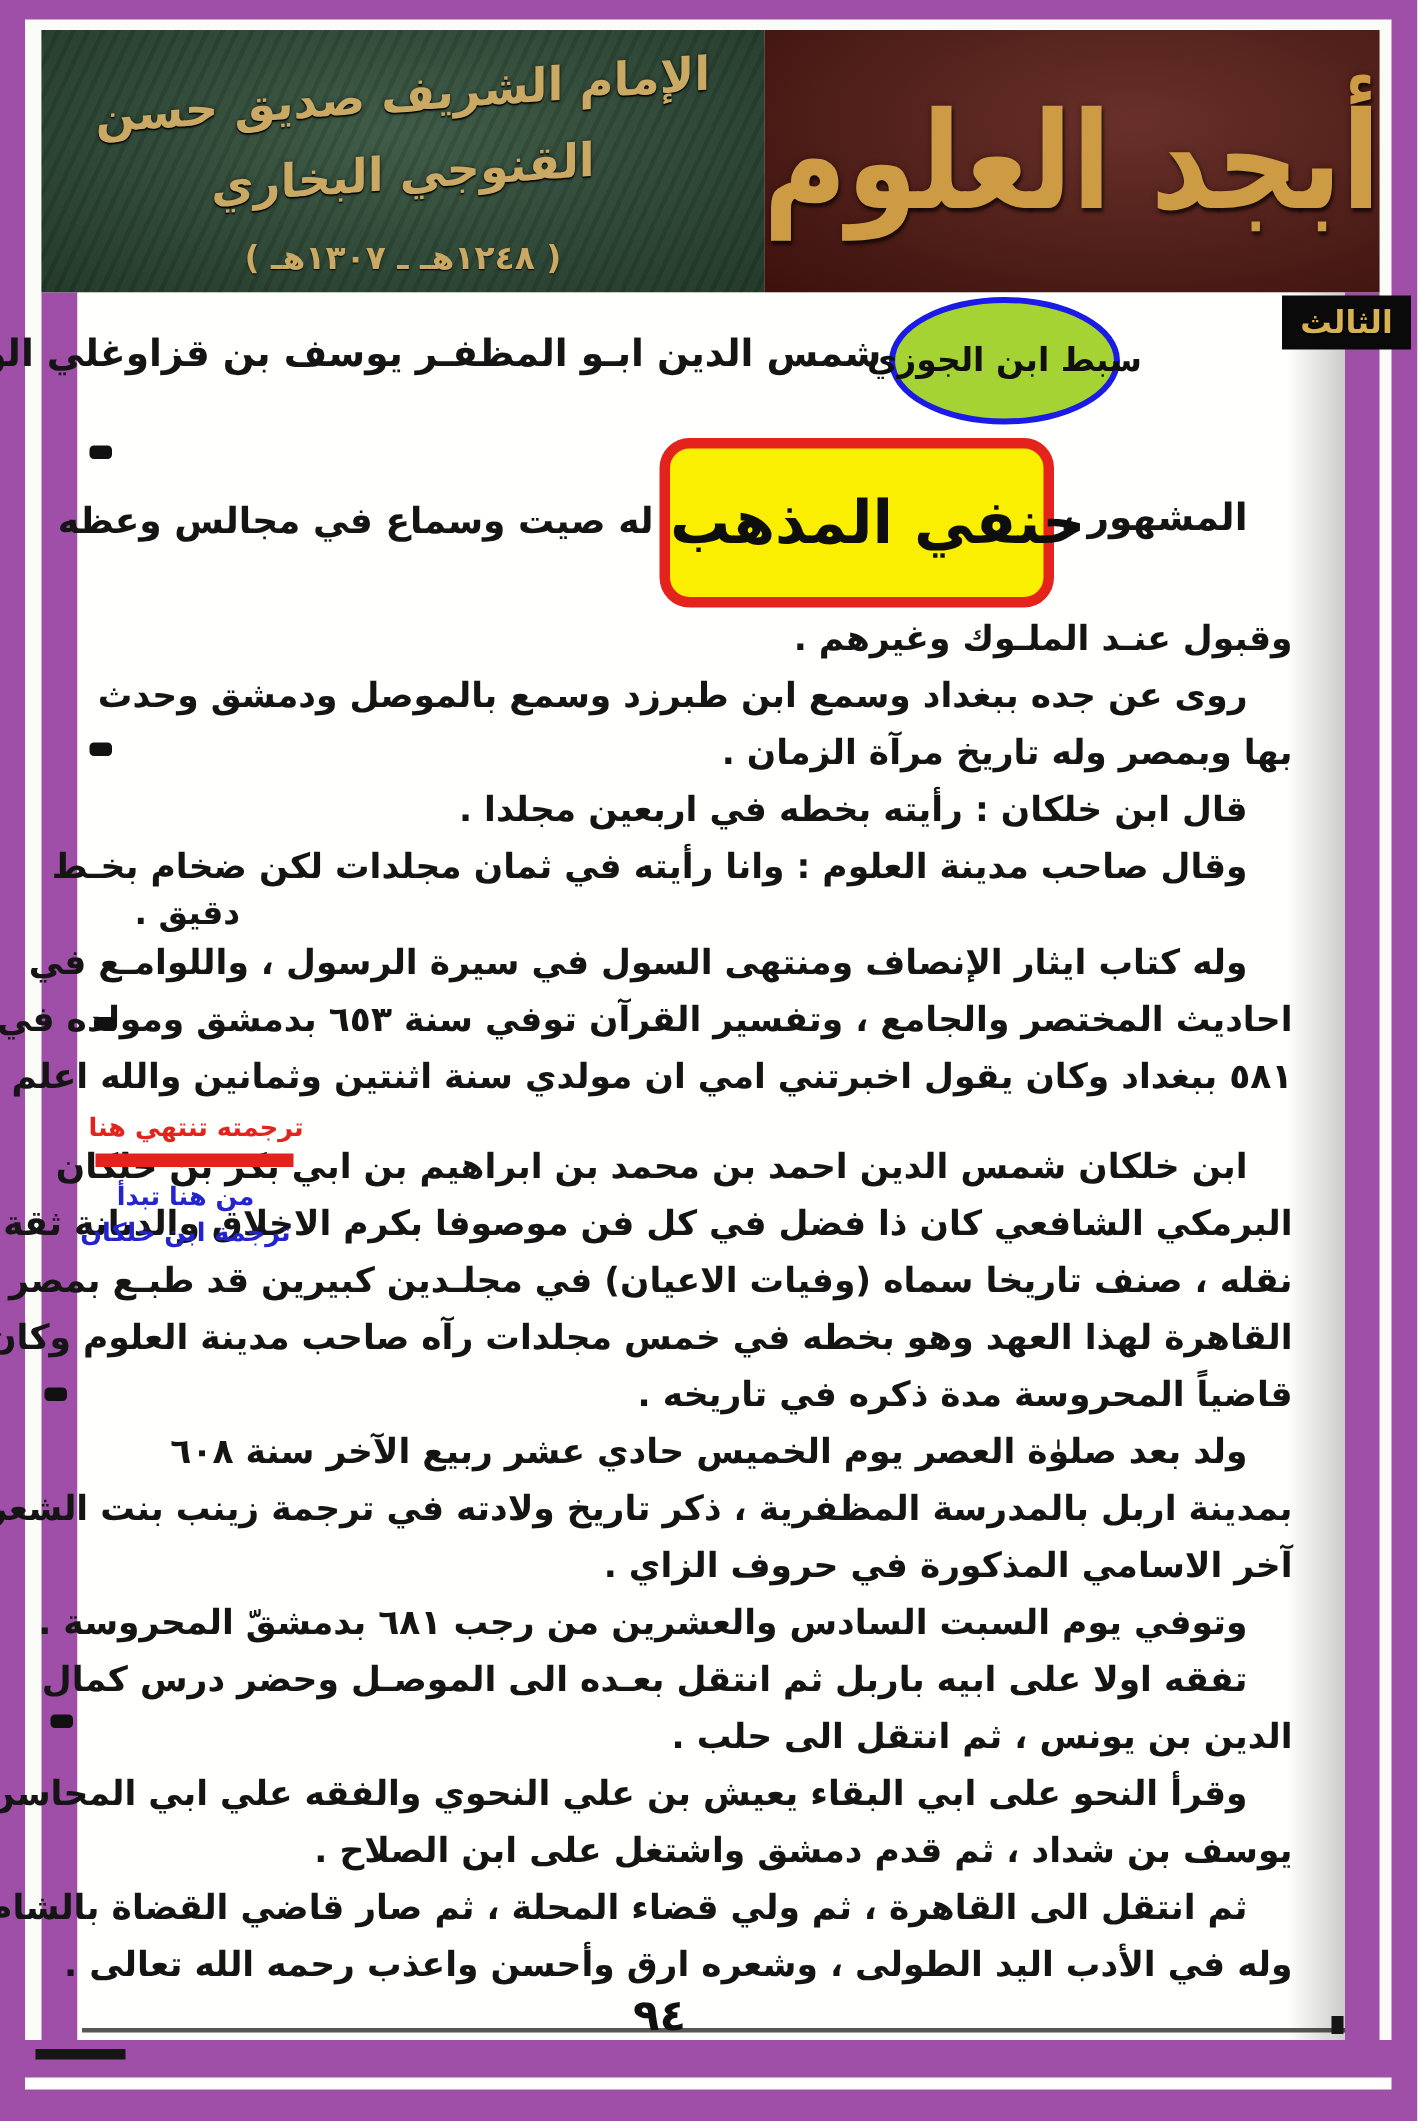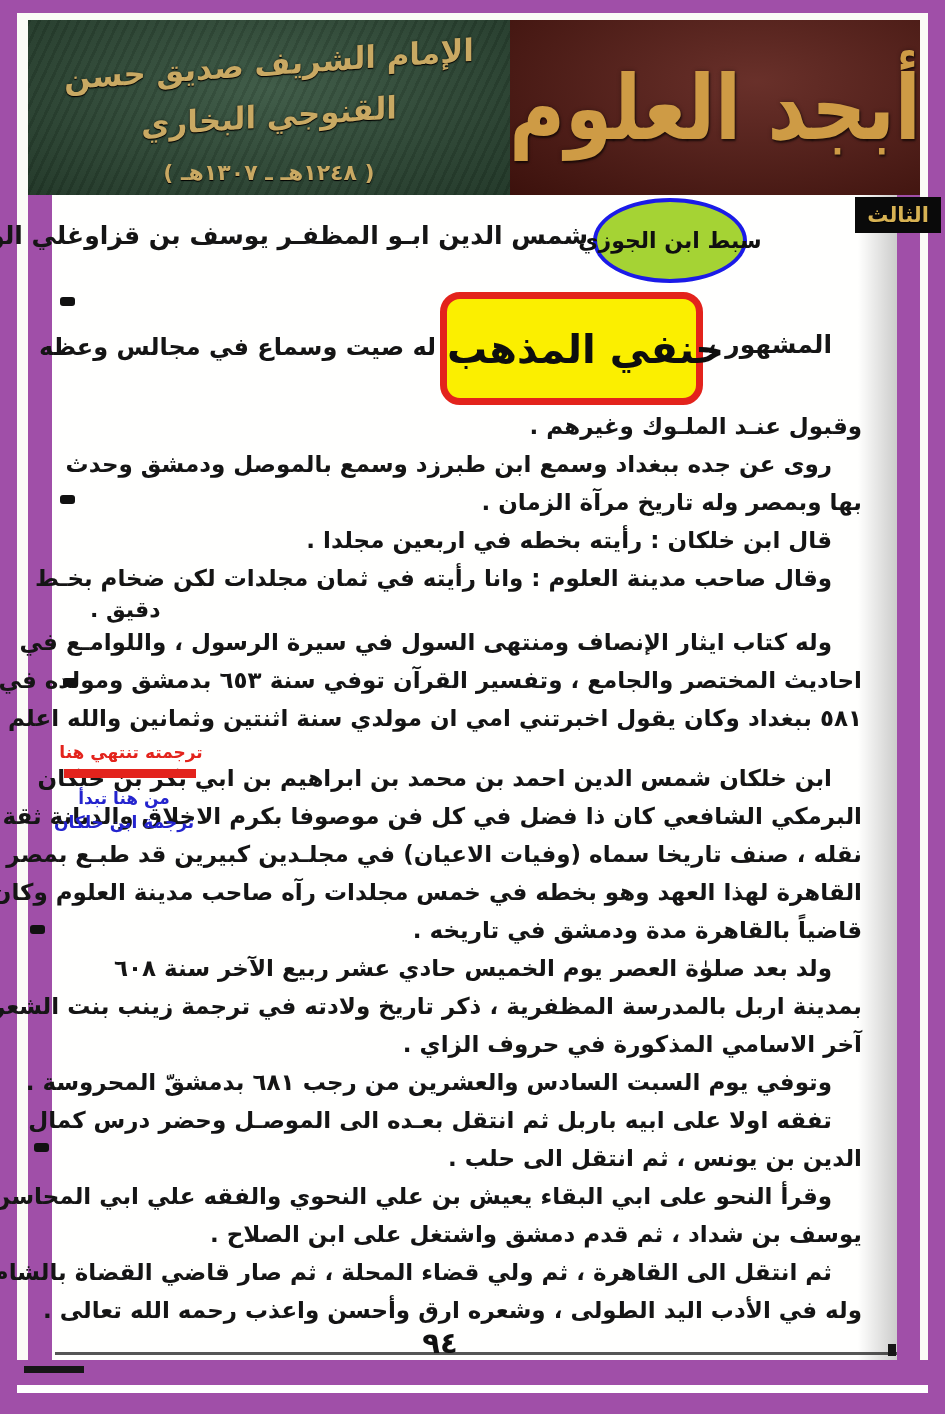--- a/index.html
+++ b/index.html
@@ -159,21 +159,21 @@
       <div class="bline p">قال ابن خلكان : رأيته بخطه في اربعين مجلدا .</div>
       <div class="bline p">وقال صاحب مدينة العلوم : وانا رأيته في ثمان مجلدات لكن ضخام بخـط</div>
       <div class="bline left">دقيق .</div>
       <div class="bline p">وله كتاب ايثار الإنصاف ومنتهى السول في سيرة الرسول ، واللوامـع في</div>
       <div class="bline c">احاديث المختصر والجامع ، وتفسير القرآن توفي سنة ٦٥٣ بدمشق ومولده في سنة</div>
       <div class="bline c gap-after">٥٨١ ببغداد وكان يقول اخبرتني امي ان مولدي سنة اثنتين وثمانين والله اعلم .</div>
       <div class="bline p">ابن خلكان شمس الدين  احمد بن محمد بن ابراهيم بن ابي بكر بن خلكان</div>
       <div class="bline c">البرمكي الشافعي كان ذا فضل في كل فن موصوفا بكرم الاخلاق والديانة ثقة في</div>
       <div class="bline c">نقله ، صنف تاريخا سماه (وفيات الاعيان) في مجلـدين كبيرين قد طبـع بمصر</div>
       <div class="bline c">القاهرة لهذا العهد وهو بخطه في خمس مجلدات رآه صاحب مدينة العلوم وكان</div>
-      <div class="bline c">قاضياً بالقاهرة مدة ودمشق في تاريخه .</div>
+      <div class="bline c">قاضياً المحروسة مدة ذكره في تاريخه .</div>
       <div class="bline p">ولد بعد صلوٰة العصر يوم الخميس حادي عشر ربيع الآخر سنة ٦٠٨</div>
       <div class="bline c">بمدينة اربل بالمدرسة المظفرية ، ذكر تاريخ ولادته في ترجمة زينب بنت الشعري في</div>
       <div class="bline c">آخر الاسامي المذكورة في حروف الزاي .</div>
       <div class="bline p">وتوفي يوم السبت السادس والعشرين من رجب ٦٨١ بدمشقّ المحروسة .</div>
       <div class="bline p">تفقه اولا على ابيه باربل ثم انتقل بعـده الى الموصـل وحضر درس كمال</div>
       <div class="bline c">الدين بن يونس ، ثم انتقل الى حلب .</div>
       <div class="bline p">وقرأ النحو على ابي البقاء يعيش بن علي النحوي والفقه علي ابي المحاسن</div>
       <div class="bline c">يوسف بن شداد ، ثم قدم دمشق واشتغل على ابن الصلاح .</div>
       <div class="bline p">ثم انتقل الى القاهرة ، ثم ولي قضاء المحلة ، ثم صار قاضي القضاة بالشام</div>
       <div class="bline c">وله في الأدب اليد الطولى ، وشعره ارق وأحسن واعذب رحمه الله تعالى .</div>

